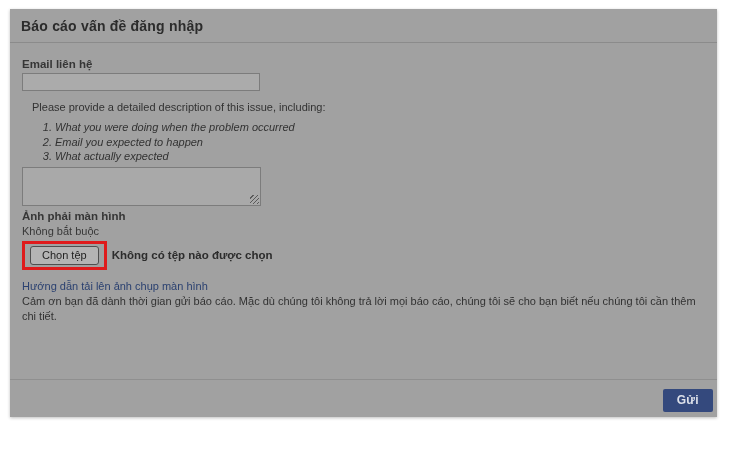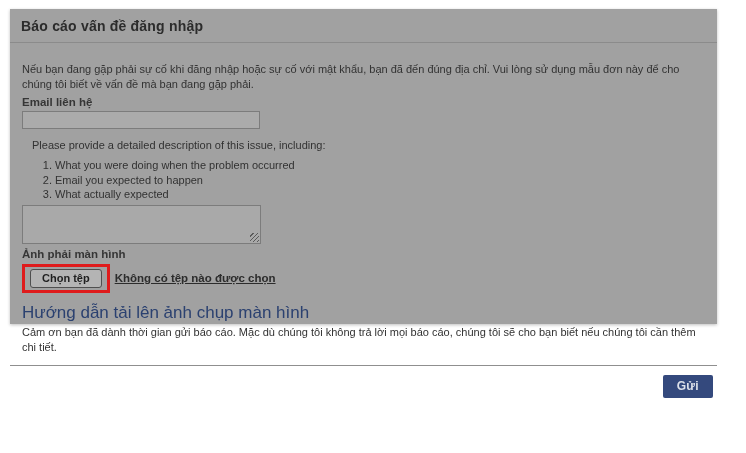--- a/index.html
+++ b/index.html
@@ -9,21 +9,21 @@
     height: 453px;
     background: #ffffff;
     font-family: "Liberation Sans", "DejaVu Sans", sans-serif;
     overflow: hidden;
   }
   .dialog {
     position: absolute;
     left: 10px;
     top: 9px;
     width: 707px;
-    height: 315px;
+    height: 408px;
     background: #a1a1a1;
     box-sizing: border-box;
     display: flex;
     flex-direction: column;
     box-shadow: 0 1px 3px rgba(0,0,0,0.25);
   }
   .dialog-header {
     padding: 9px 11px 8px;
     border-bottom: 1px solid #8b8b8b;
     font-size: 14px;
@@ -66,20 +66,21 @@
     margin-top: 9px;
     line-height: 14px;
     color: #323232;
     margin-left: 10px;
   }
   ol.issue-list {
     margin: 7px 0 0;
     padding-left: 33px;
     line-height: 13.5px;
     color: #323232;
+    font-style: italic;
   }
   ol.issue-list li { margin-bottom: 1px; }
   .textarea-wrap {
     position: relative;
     margin-top: 3px;
     width: 239px;
   }
   .description-textarea {
     display: block;
     width: 239px;
@@ -117,39 +118,38 @@
   }
   .choose-file-highlight {
     display: inline-block;
     border: 3px solid #df1b1c;
     padding: 2px 5px;
     background: transparent;
   }
   .choose-file-button {
     font-family: "Liberation Sans", sans-serif;
     font-size: 11px;
-    font-weight: bold;
+    font-weight: normal;
     color: #1f1f1f;
     background: #b4b4b4;
     border: 1px solid #4f4f4f;
     border-radius: 3px;
     padding: 2px 11px 3px;
     cursor: pointer;
   }
   .no-file-text {
     margin-left: 5px;
     font-size: 11.5px;
     color: #2c2c2c;
     font-weight: 600;
-    text-decoration: underline;
   }
   .help-link {
     display: inline-block;
     margin-top: 10px;
-    font-size: 17px;
+    font-size: 11px;
     color: #2b4170;
     text-decoration: none;
     cursor: pointer;
   }
   .footer-note {
     margin: 2px 0 0;
     line-height: 15px;
     color: #323232;
     max-width: 695px;
   }
@@ -176,39 +176,39 @@
 </style>
 </head>
 <body>
 
 <div class="dialog">
 
   <div class="dialog-header">Báo cáo vấn đề đăng nhập</div>
 
   <div class="dialog-body">
 
-    <p class="intro">Nếu bạn đang gặp phải sự cố khi đăng nhập hoặc sự cố với mật khẩu, bạn đã đến đúng địa chỉ. Vui lòng sử dụng mẫu đơn này để cho chúng tôi biết về vấn đề mà bạn đang gặp phải.</p>
 
     <div class="field-label">Email liên hệ</div>
     <input type="text" class="text-input" value="" style="">
 
     <div class="help-text">Please provide a detailed description of this issue, including:</div>
 
     <ol class="issue-list">
       <li>What you were doing when the problem occurred</li>
       <li>Email you expected to happen</li>
       <li>What actually expected</li>
     </ol>
 
     <div class="textarea-wrap">
       <textarea class="description-textarea" style=""></textarea>
       <div class="resize-grip"></div>
     </div>
 
     <div class="field-label">Ảnh phải màn hình</div>
+    <div class="optional-label">Không bắt buộc</div>
 
     <div class="file-row">
       <span class="choose-file-highlight">
         <button class="choose-file-button">Chọn tệp</button>
       </span>
       <span class="no-file-text">Không có tệp nào được chọn</span>
     </div>
 
     <a class="help-link">Hướng dẫn tải lên ảnh chụp màn hình</a>
 

